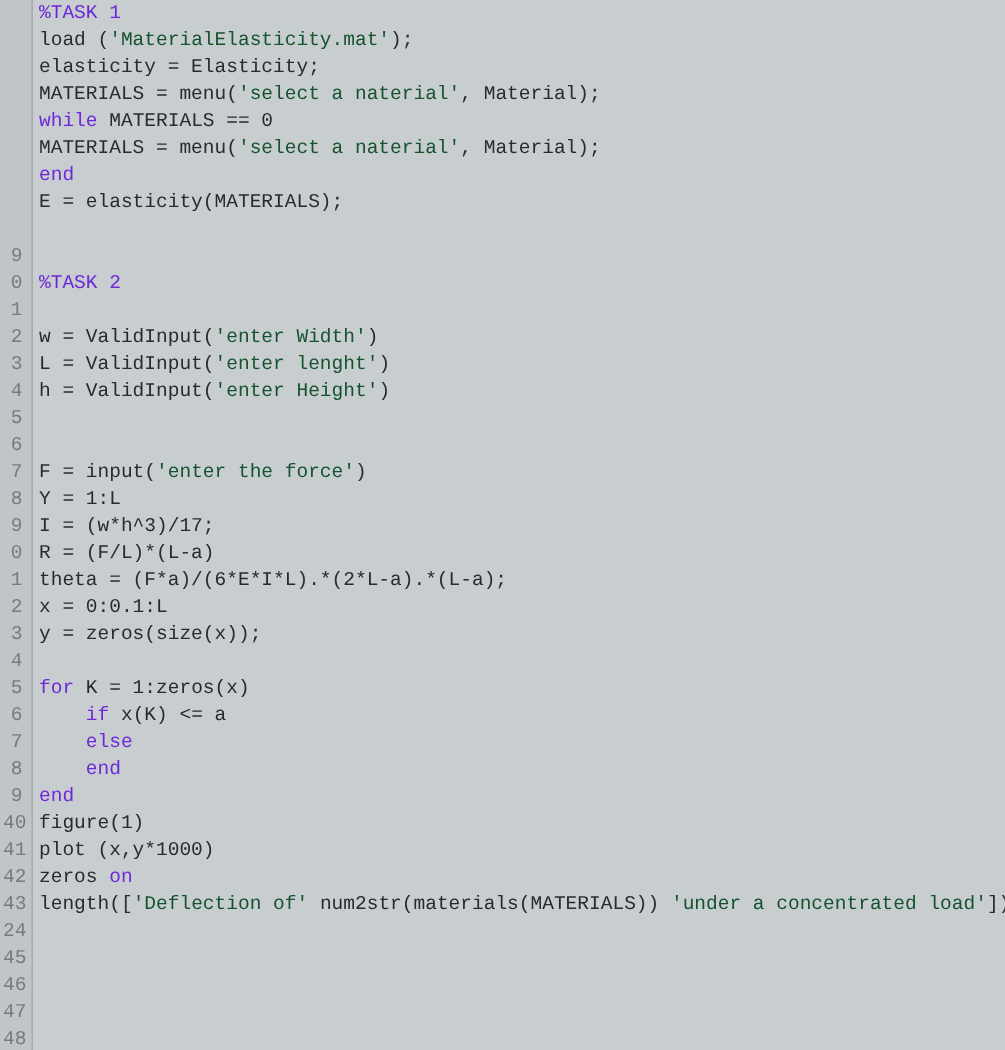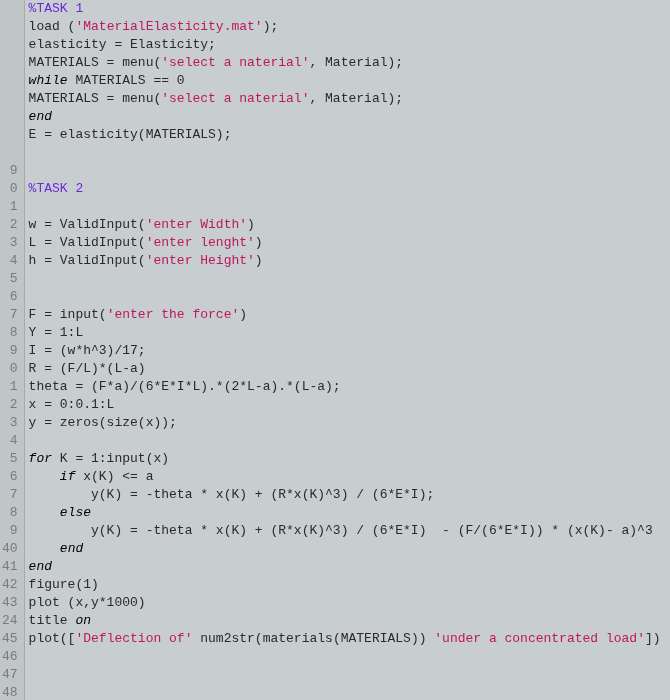--- a/index.html
+++ b/index.html
@@ -37,22 +37,22 @@
       color: #2a2a2a;
     }
     .line {
       white-space: pre;
       height: 18px;
     }
     .gutter .line {
       color: #7a7a7a;
     }
     .comment { color: #6d28d9; }
-    .keyword { color: #000000; font-style: italic; }
-    .string  { color: #be185d; text-align: right; }
+    .keyword { color: #6d28d9; }
+    .string  { color: #14532d; text-align: right; }
   </style>
 </head>
 <body>
 
 <div class="editor">
   <div class="gutter">
     <div class="line"></div>
     <div class="line"></div>
     <div class="line"></div>
     <div class="line"></div>
@@ -112,26 +112,24 @@
     <div class="line"><span></span></div>
     <div class="line"><span></span></div>
     <div class="line"><span>F = input(</span><span class="string">'enter the force'</span><span>)</span></div>
     <div class="line"><span>Y = 1:L</span></div>
     <div class="line"><span>I = (w*h^3)/17;</span></div>
     <div class="line"><span>R = (F/L)*(L-a)</span></div>
     <div class="line"><span>theta = (F*a)/(6*E*I*L).*(2*L-a).*(L-a);</span></div>
     <div class="line"><span>x = 0:0.1:L</span></div>
     <div class="line"><span>y = zeros(size(x));</span></div>
     <div class="line"><span></span></div>
-    <div class="line"><span class="keyword">for</span><span> K = 1:input(x)</span></div>
+    <div class="line"><span class="keyword">for</span><span> K = 1:zeros(x)</span></div>
     <div class="line"><span>    </span><span class="keyword">if</span><span> x(K) &lt;= a</span></div>
-    <div class="line"><span>        y(K) = -theta * x(K) + (R*x(K)^3) / (6*E*I);</span></div>
     <div class="line"><span>    </span><span class="keyword">else</span></div>
-    <div class="line"><span>        y(K) = -theta * x(K) + (R*x(K)^3) / (6*E*I)  - (F/(6*E*I)) * (x(K)- a)^3</span></div>
     <div class="line"><span>    </span><span class="keyword">end</span></div>
     <div class="line"><span class="keyword">end</span></div>
     <div class="line"><span>figure(1)</span></div>
     <div class="line"><span>plot (x,y*1000)</span></div>
-    <div class="line"><span>title </span><span class="keyword">on</span></div>
-    <div class="line"><span>plot([</span><span class="string">'Deflection of'</span><span> num2str(materials(MATERIALS)) </span><span class="string">'under a concentrated load'</span><span>])</span></div>
+    <div class="line"><span>zeros </span><span class="keyword">on</span></div>
+    <div class="line"><span>length([</span><span class="string">'Deflection of'</span><span> num2str(materials(MATERIALS)) </span><span class="string">'under a concentrated load'</span><span>])</span></div>
 
   </div>
 </div>
 
 </body></html>

